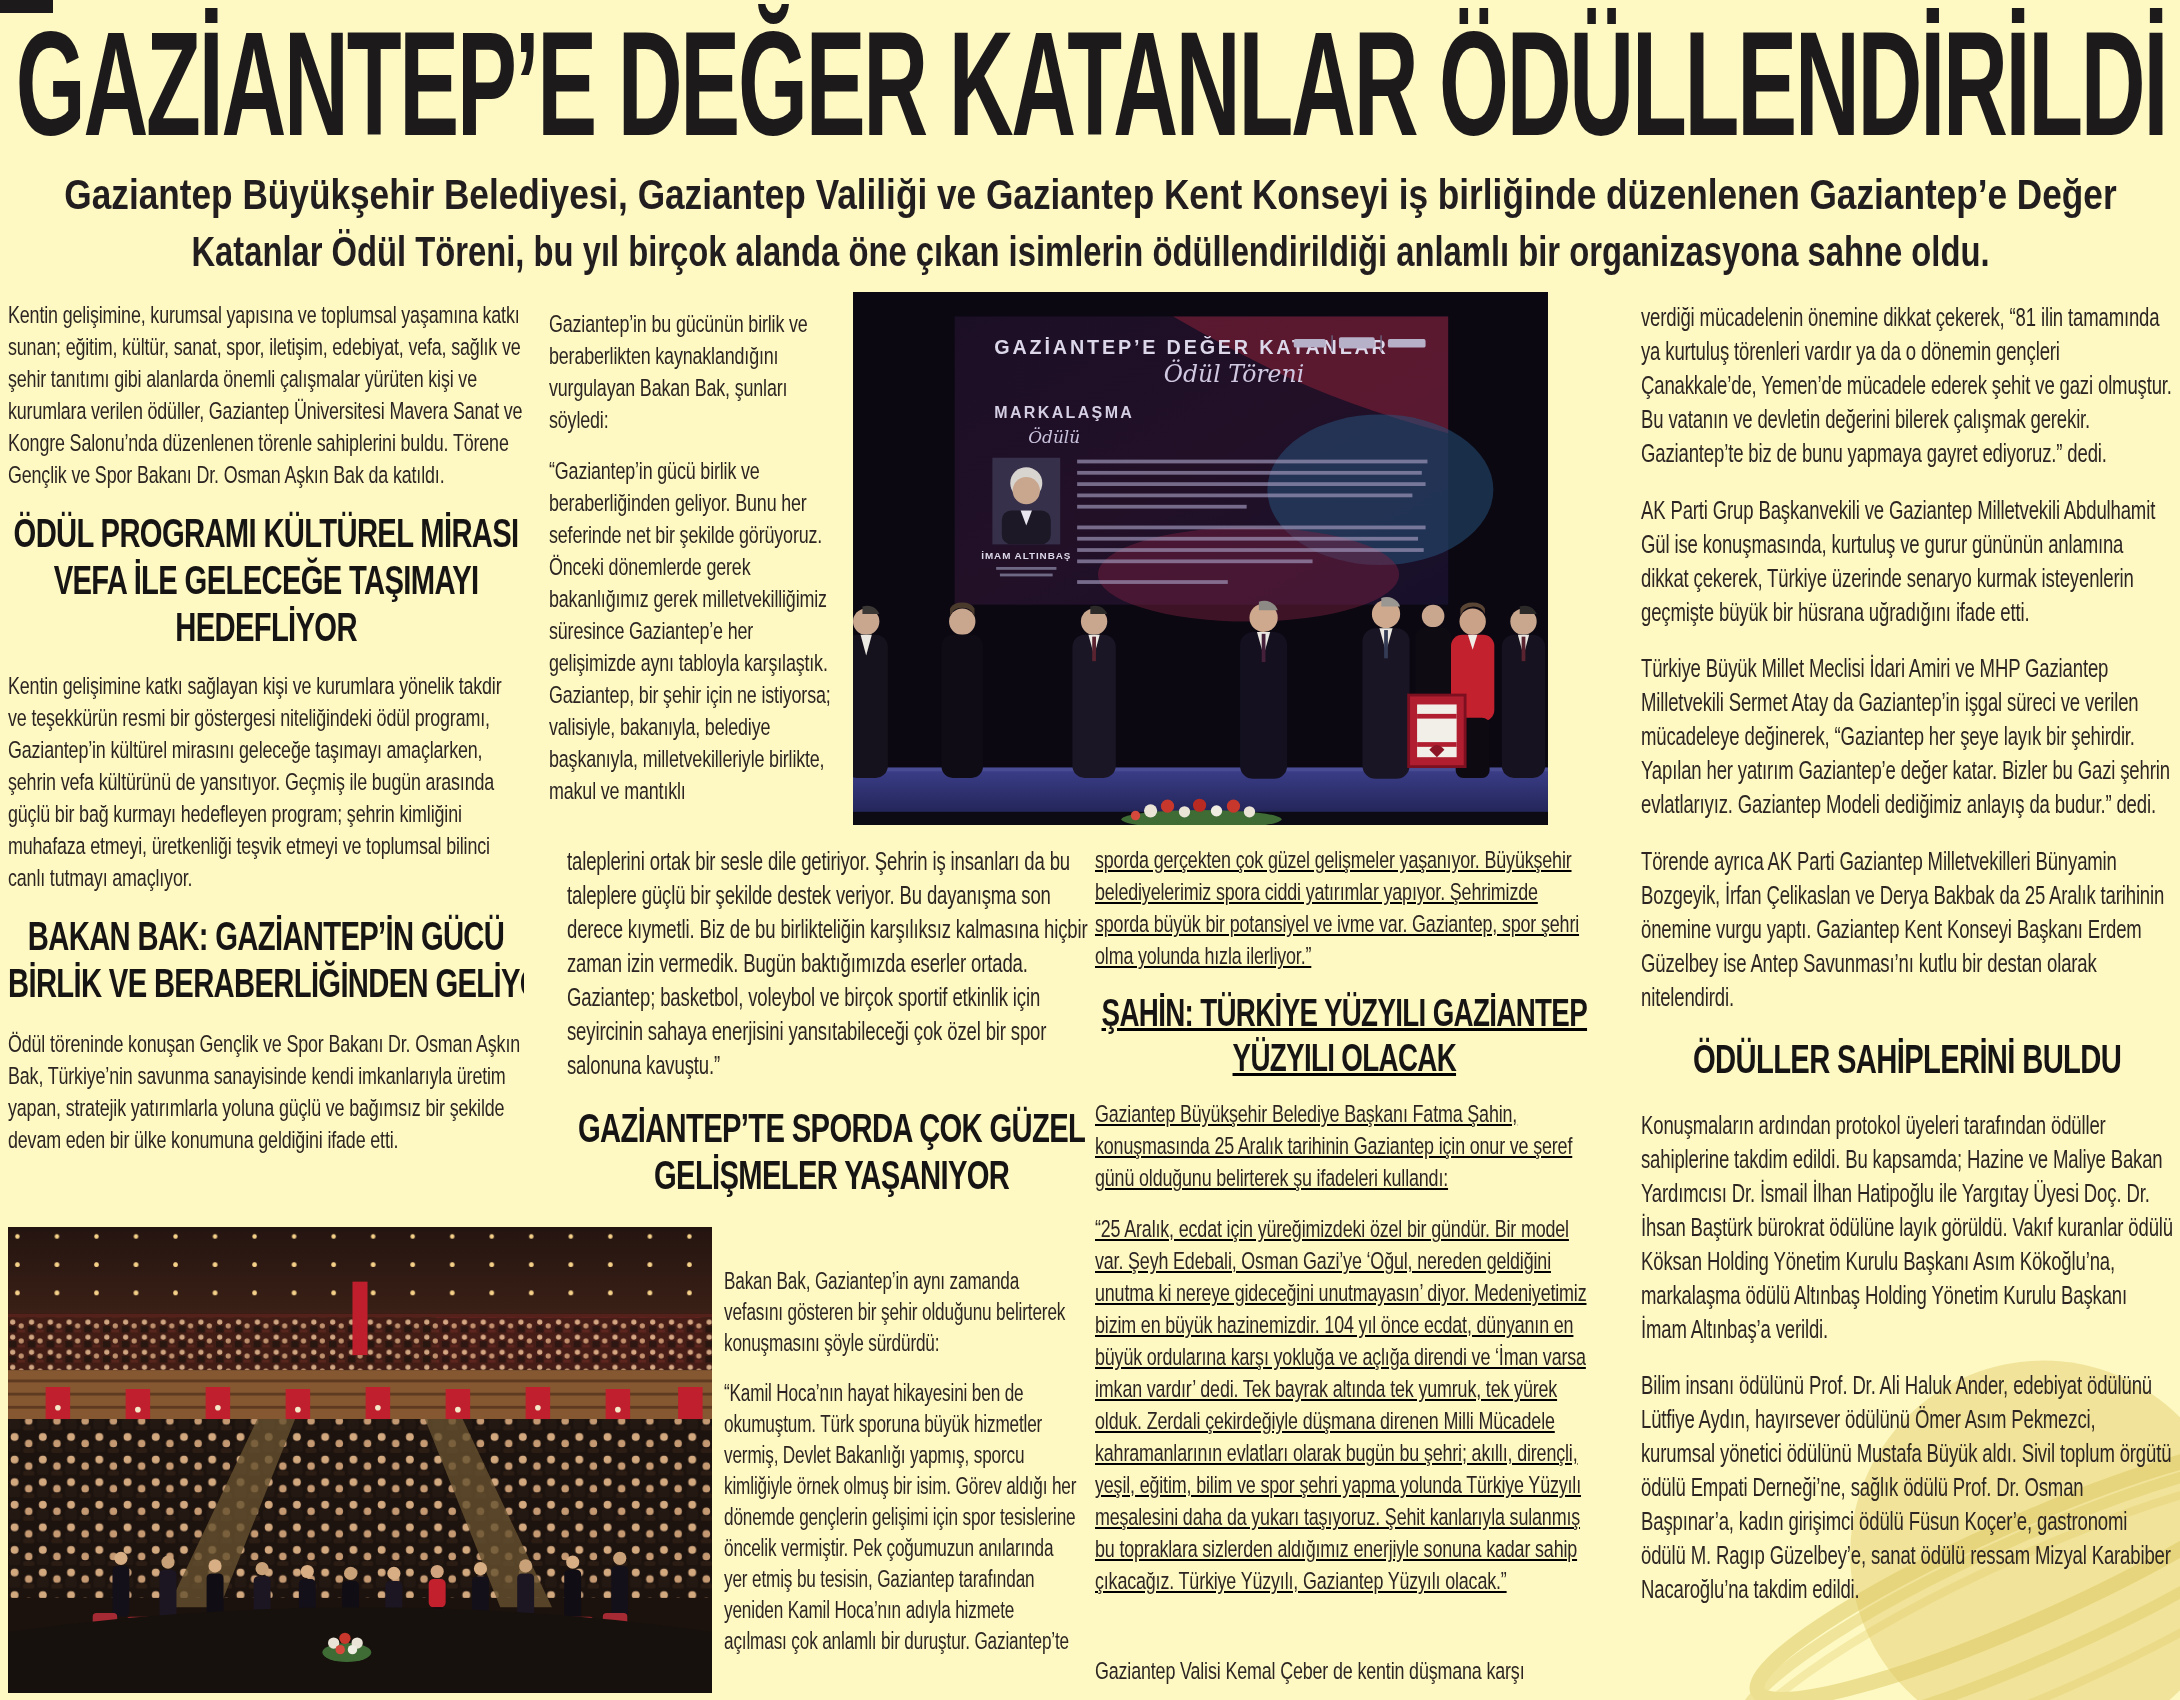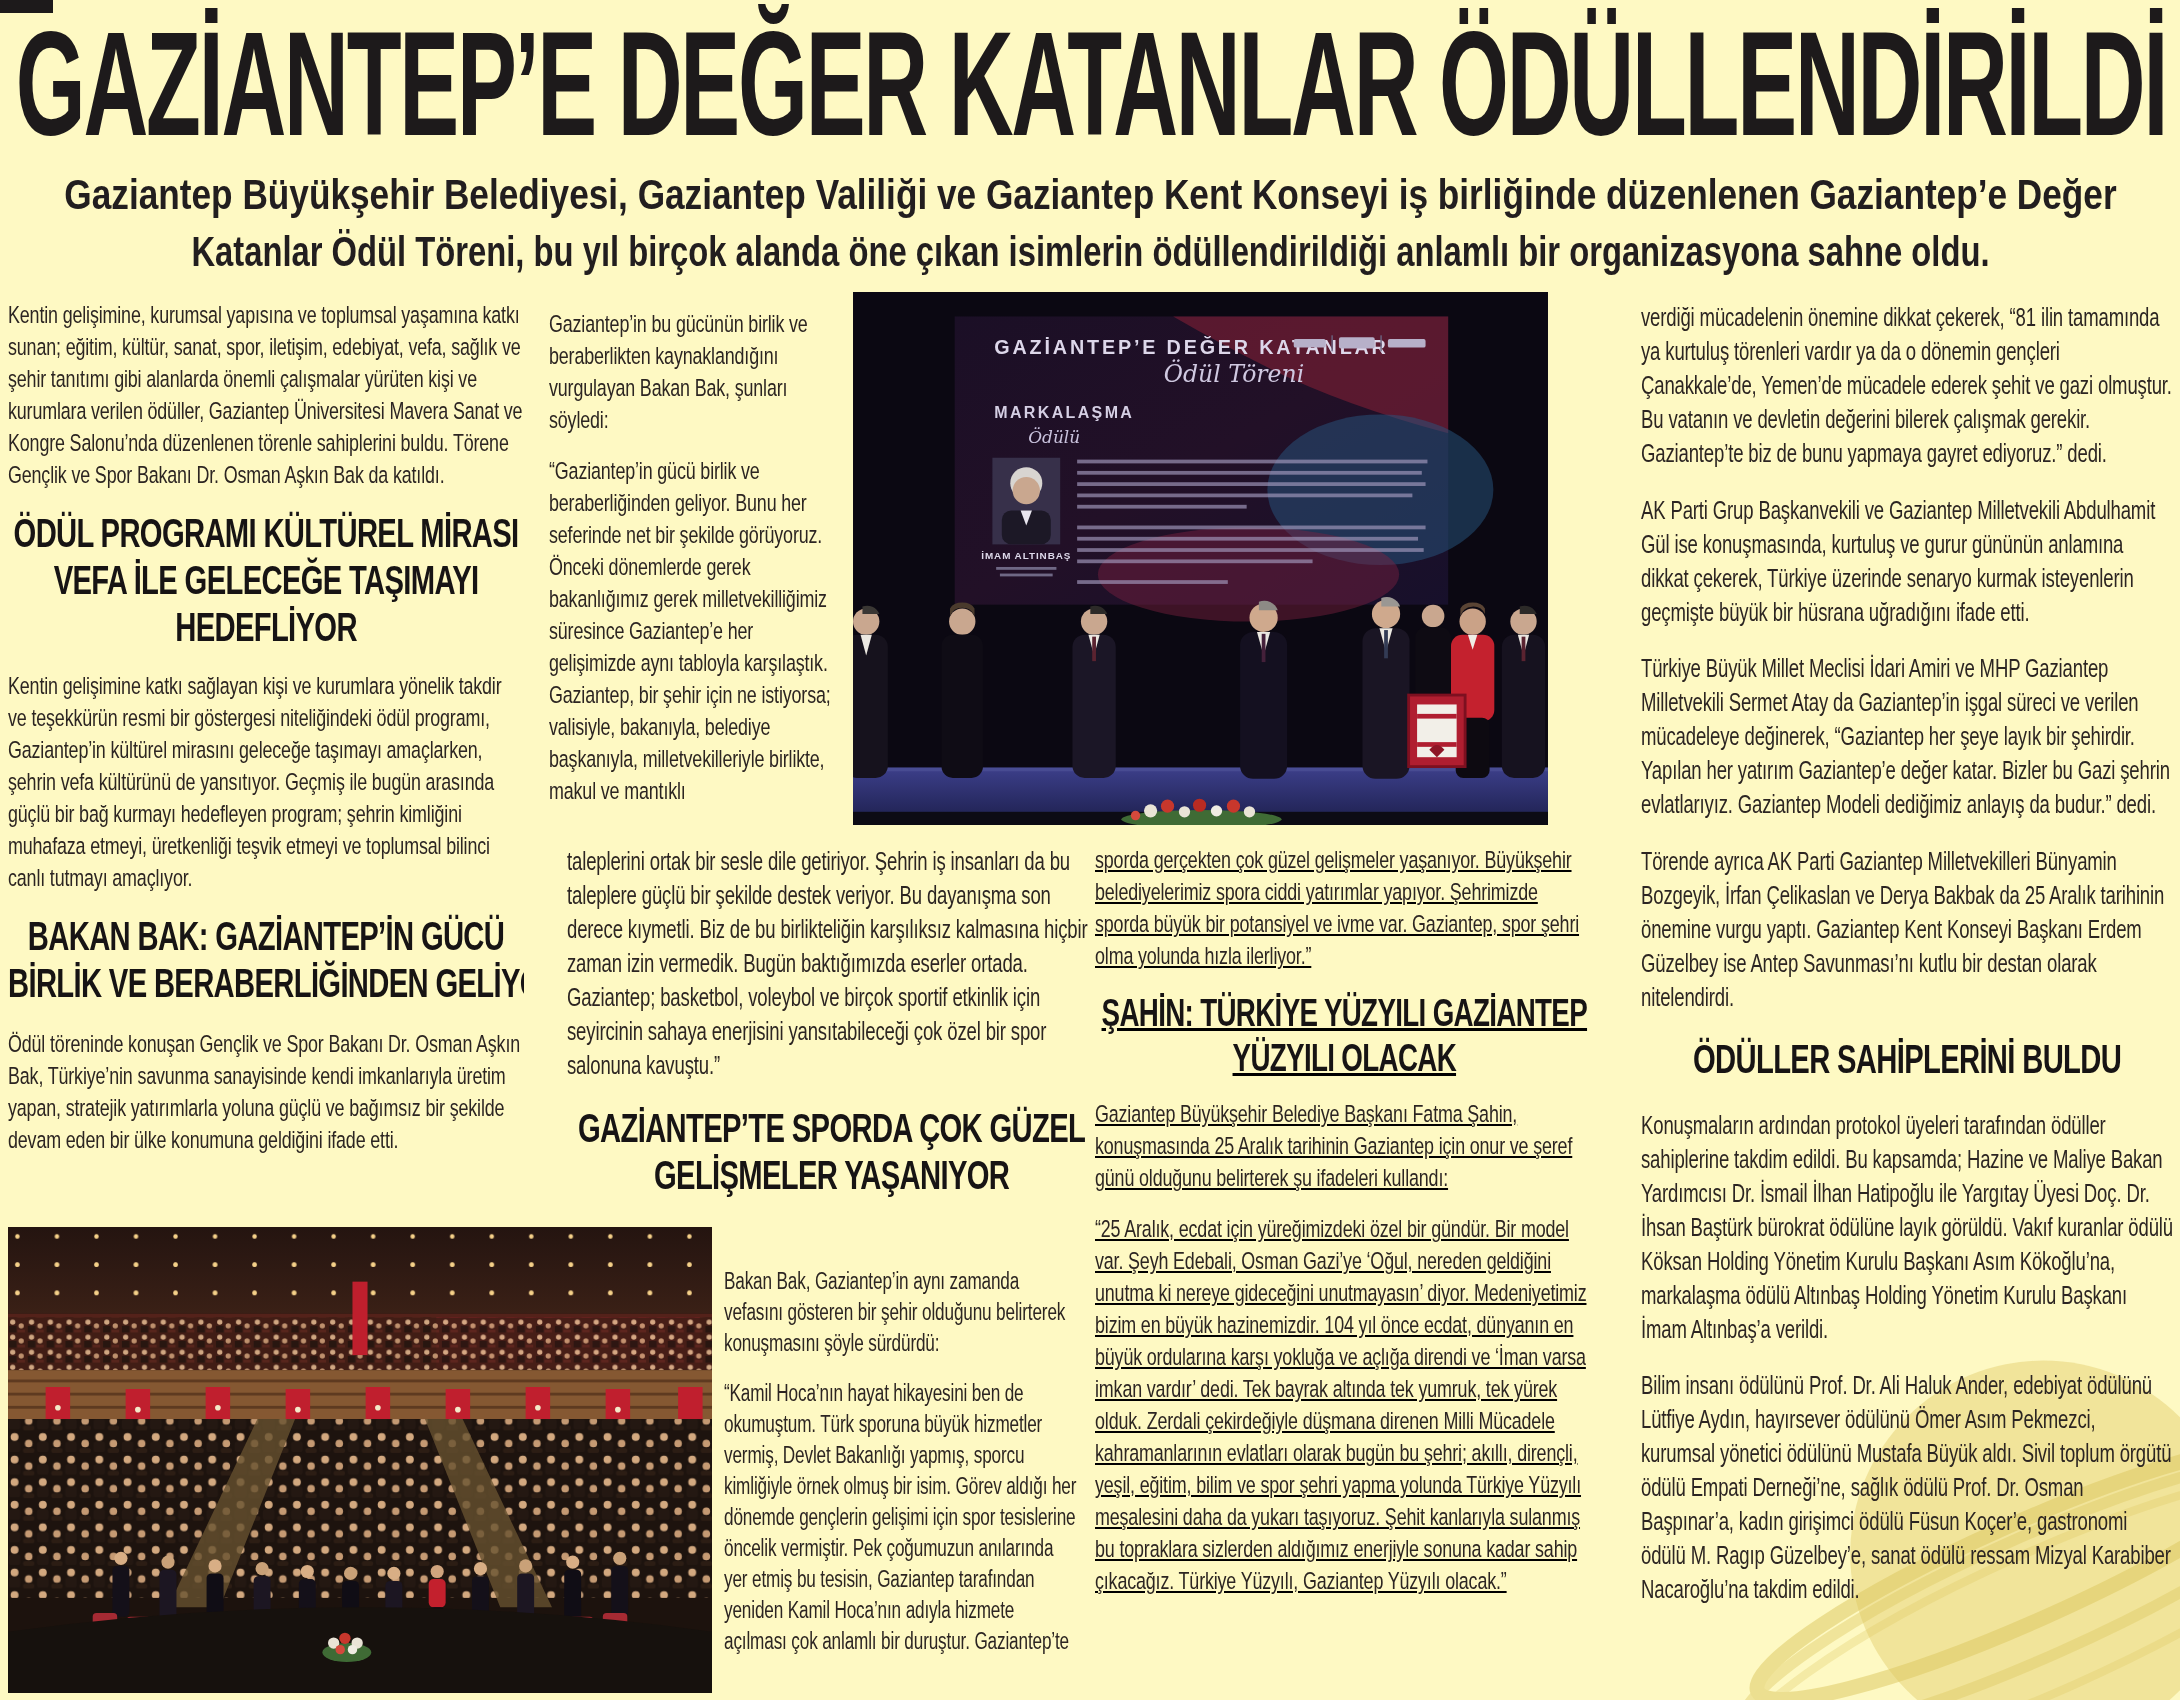--- a/index.html
+++ b/index.html
@@ -391,20 +391,25 @@
     <div class="inner">
       <p class="bt-sm">sporda gerçekten çok güzel gelişmeler yaşanıyor. Büyükşehir belediyelerimiz spora ciddi yatırımlar yapıyor. Şehrimizde sporda büyük bir potansiyel ve ivme var. Gaziantep, spor şehri olma yolunda hızla ilerliyor.”</p>
       <div class="hd hd-md h4blk">
         <div>ŞAHİN: TÜRKİYE YÜZYILI GAZİANTEP</div>
         <div>YÜZYILI OLACAK</div>
       </div>
       <p class="bt-sm">Gaziantep Büyükşehir Belediye Başkanı Fatma Şahin, konuşmasında 25 Aralık tarihinin Gaziantep için onur ve şeref günü olduğunu belirterek şu ifadeleri kullandı:</p>
       <p class="bt-sm">“25 Aralık, ecdat için yüreğimizdeki özel bir gündür. Bir model var. Şeyh Edebali, Osman Gazi’ye ‘Oğul, nereden geldiğini unutma ki nereye gideceğini unutmayasın’ diyor. Medeniyetimiz bizim en büyük hazinemizdir. 104 yıl önce ecdat, dünyanın en büyük ordularına karşı yokluğa ve açlığa direndi ve ‘İman varsa imkan vardır’ dedi. Tek bayrak altında tek yumruk, tek yürek olduk. Zerdali çekirdeğiyle düşmana direnen Milli Mücadele kahramanlarının evlatları olarak bugün bu şehri; akıllı, dirençli, yeşil, eğitim, bilim ve spor şehri yapma yolunda Türkiye Yüzyılı meşalesini daha da yukarı taşıyoruz. Şehit kanlarıyla sulanmış bu topraklara sizlerden aldığımız enerjiyle sonuna kadar sahip çıkacağız. Türkiye Yüzyılı, Gaziantep Yüzyılı olacak.”</p>
     </div>
   </div>
+  <div class="col c3last">
+    <div class="inner">
+      <p class="bt-sm" style="margin:0">Gaziantep Valisi Kemal Çeber de kentin düşmana karşı</p>
+    </div>
+  </div>
 
   <div class="col c4">
     <div class="inner">
       <p class="bt">verdiği mücadelenin önemine dikkat çekerek, “81 ilin tamamında ya kurtuluş törenleri vardır ya da o dönemin gençleri Çanakkale’de, Yemen’de mücadele ederek şehit ve gazi olmuştur. Bu vatanın ve devletin değerini bilerek çalışmak gerekir. Gaziantep’te biz de bunu yapmaya gayret ediyoruz.” dedi.</p>
       <p class="bt">AK Parti Grup Başkanvekili ve Gaziantep Milletvekili Abdulhamit Gül ise konuşmasında, kurtuluş ve gurur gününün anlamına dikkat çekerek, Türkiye üzerinde senaryo kurmak isteyenlerin geçmişte büyük bir hüsrana uğradığını ifade etti.</p>
       <p class="bt">Türkiye Büyük Millet Meclisi İdari Amiri ve MHP Gaziantep Milletvekili Sermet Atay da Gaziantep’in işgal süreci ve verilen mücadeleye değinerek, “Gaziantep her şeye layık bir şehirdir. Yapılan her yatırım Gaziantep’e değer katar. Bizler bu Gazi şehrin evlatlarıyız. Gaziantep Modeli dediğimiz anlayış da budur.” dedi.</p>
       <p class="bt">Törende ayrıca AK Parti Gaziantep Milletvekilleri Bünyamin Bozgeyik, İrfan Çelikaslan ve Derya Bakbak da 25 Aralık tarihinin önemine vurgu yaptı. Gaziantep Kent Konseyi Başkanı Erdem Güzelbey ise Antep Savunması’nı kutlu bir destan olarak nitelendirdi.</p>
       <div class="hd hd-lg h5blk">
         <div>ÖDÜLLER SAHİPLERİNİ BULDU</div>
       </div>

